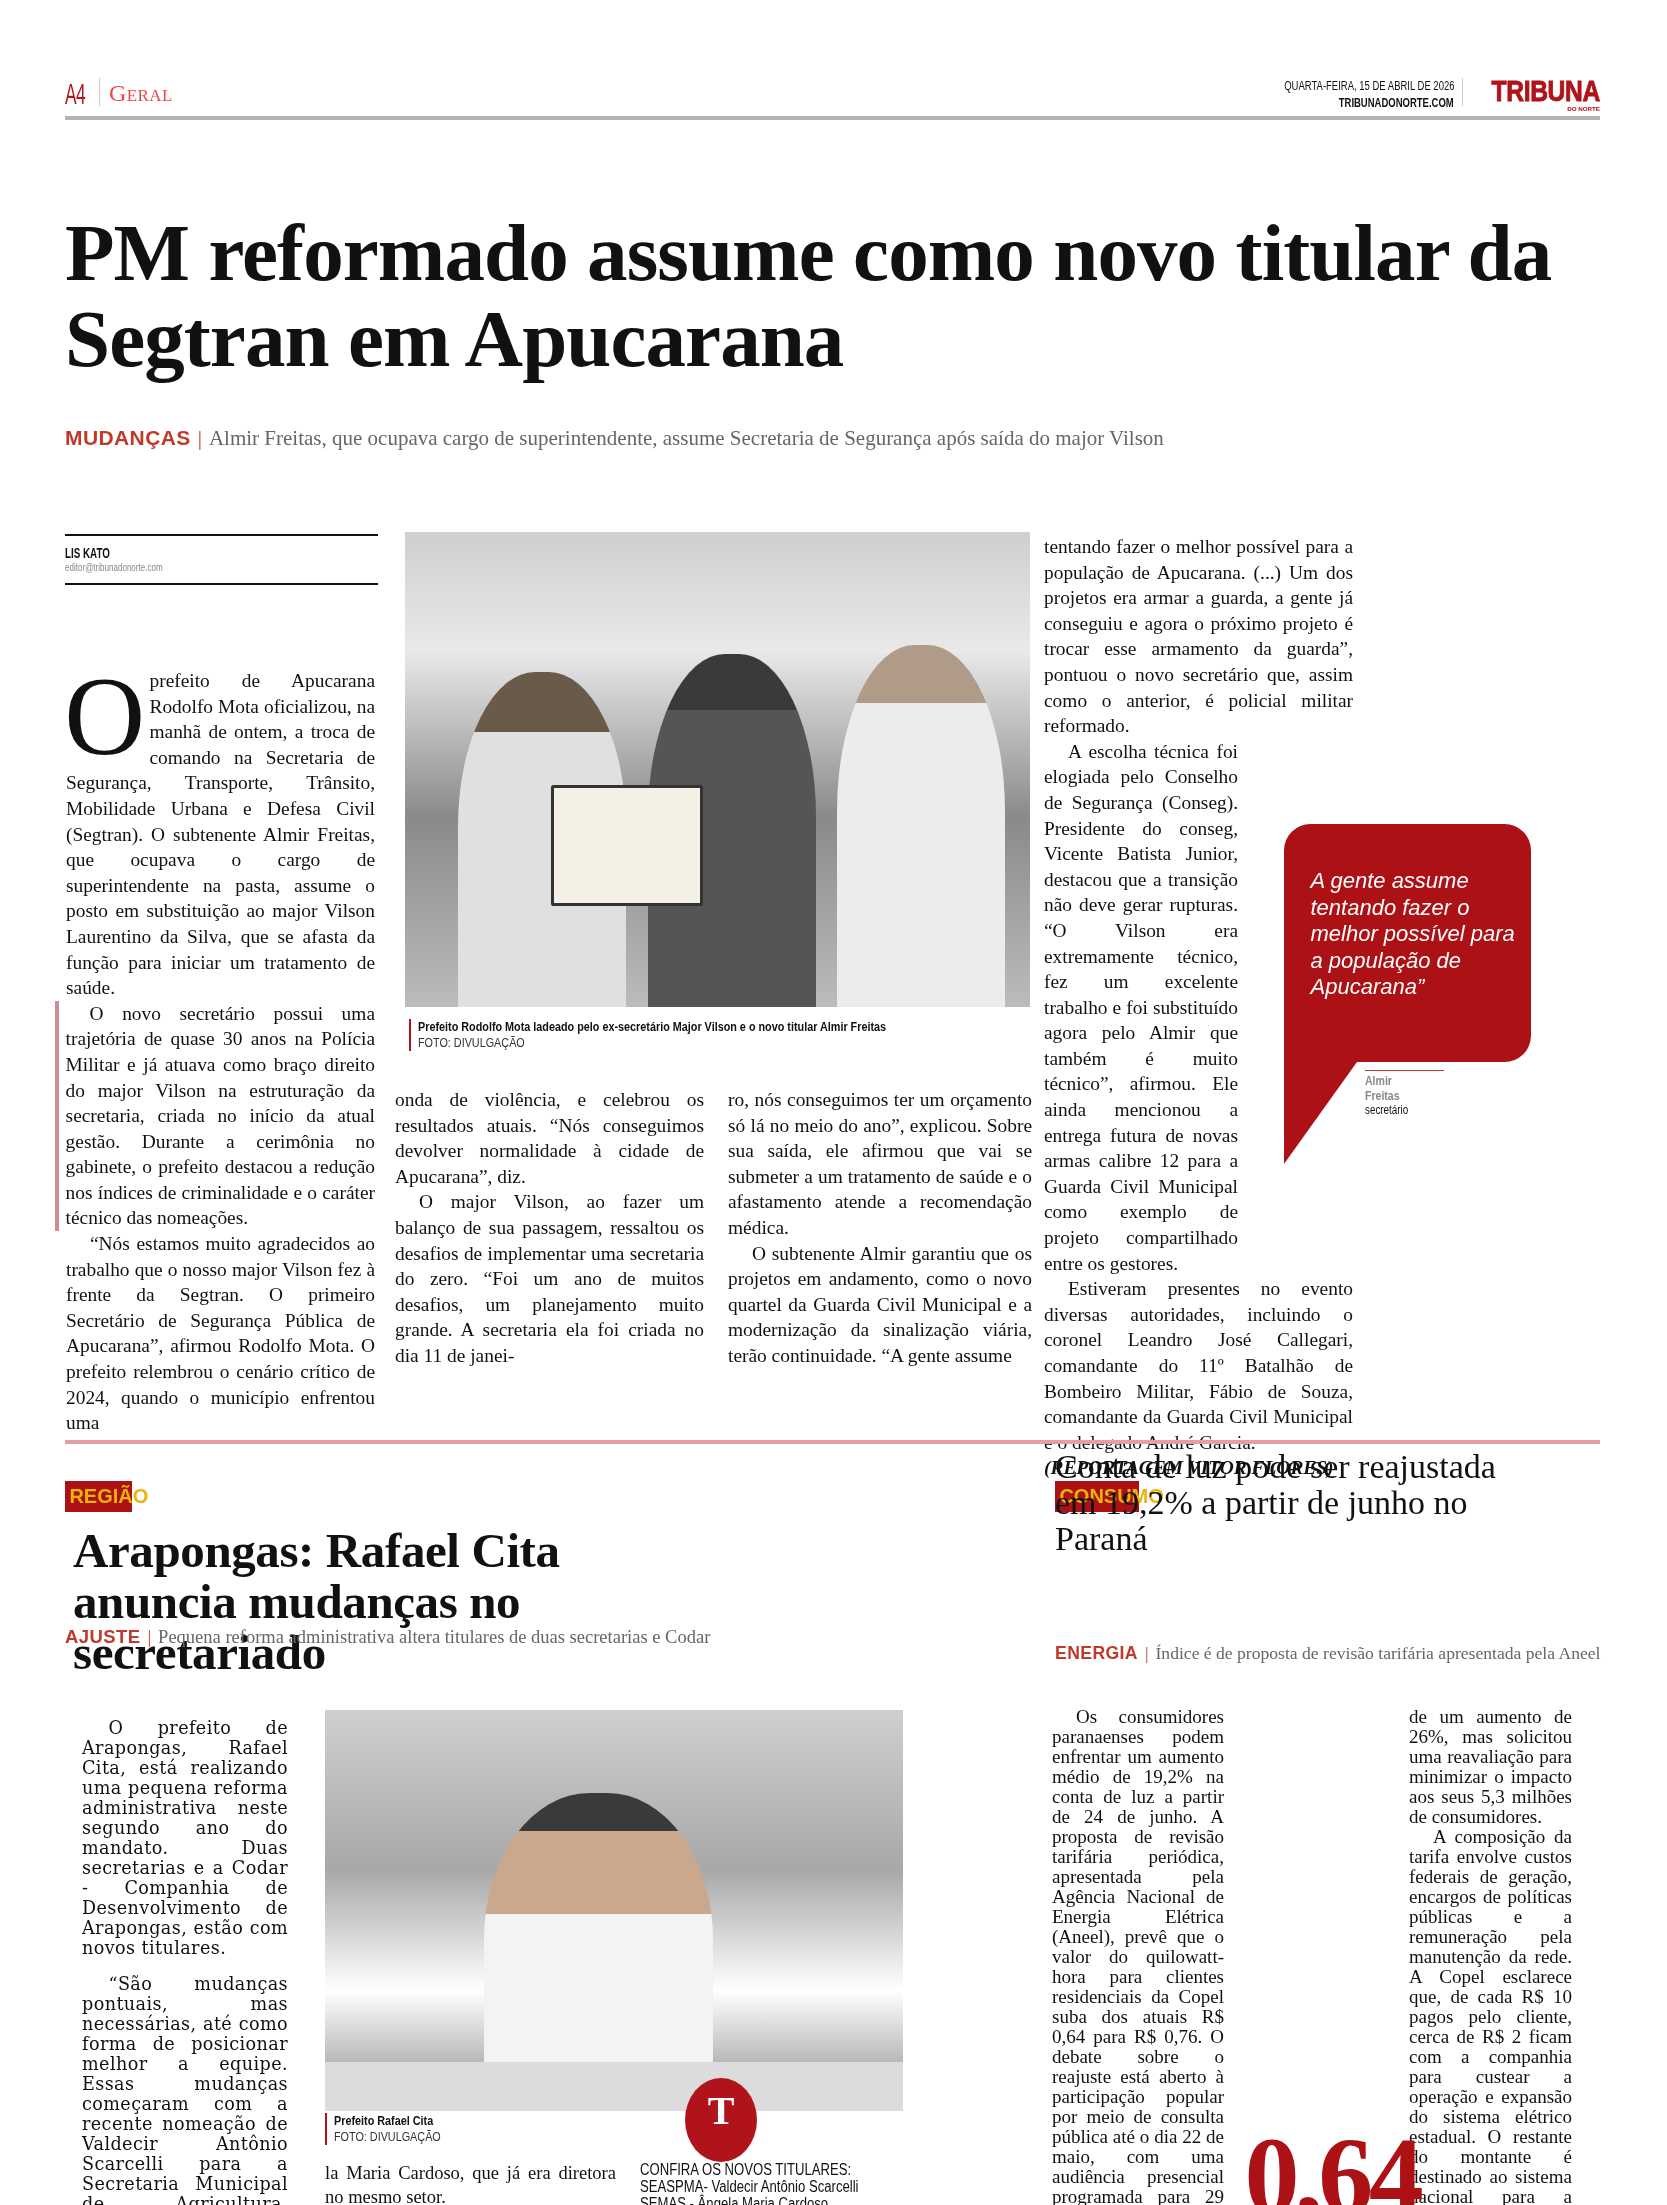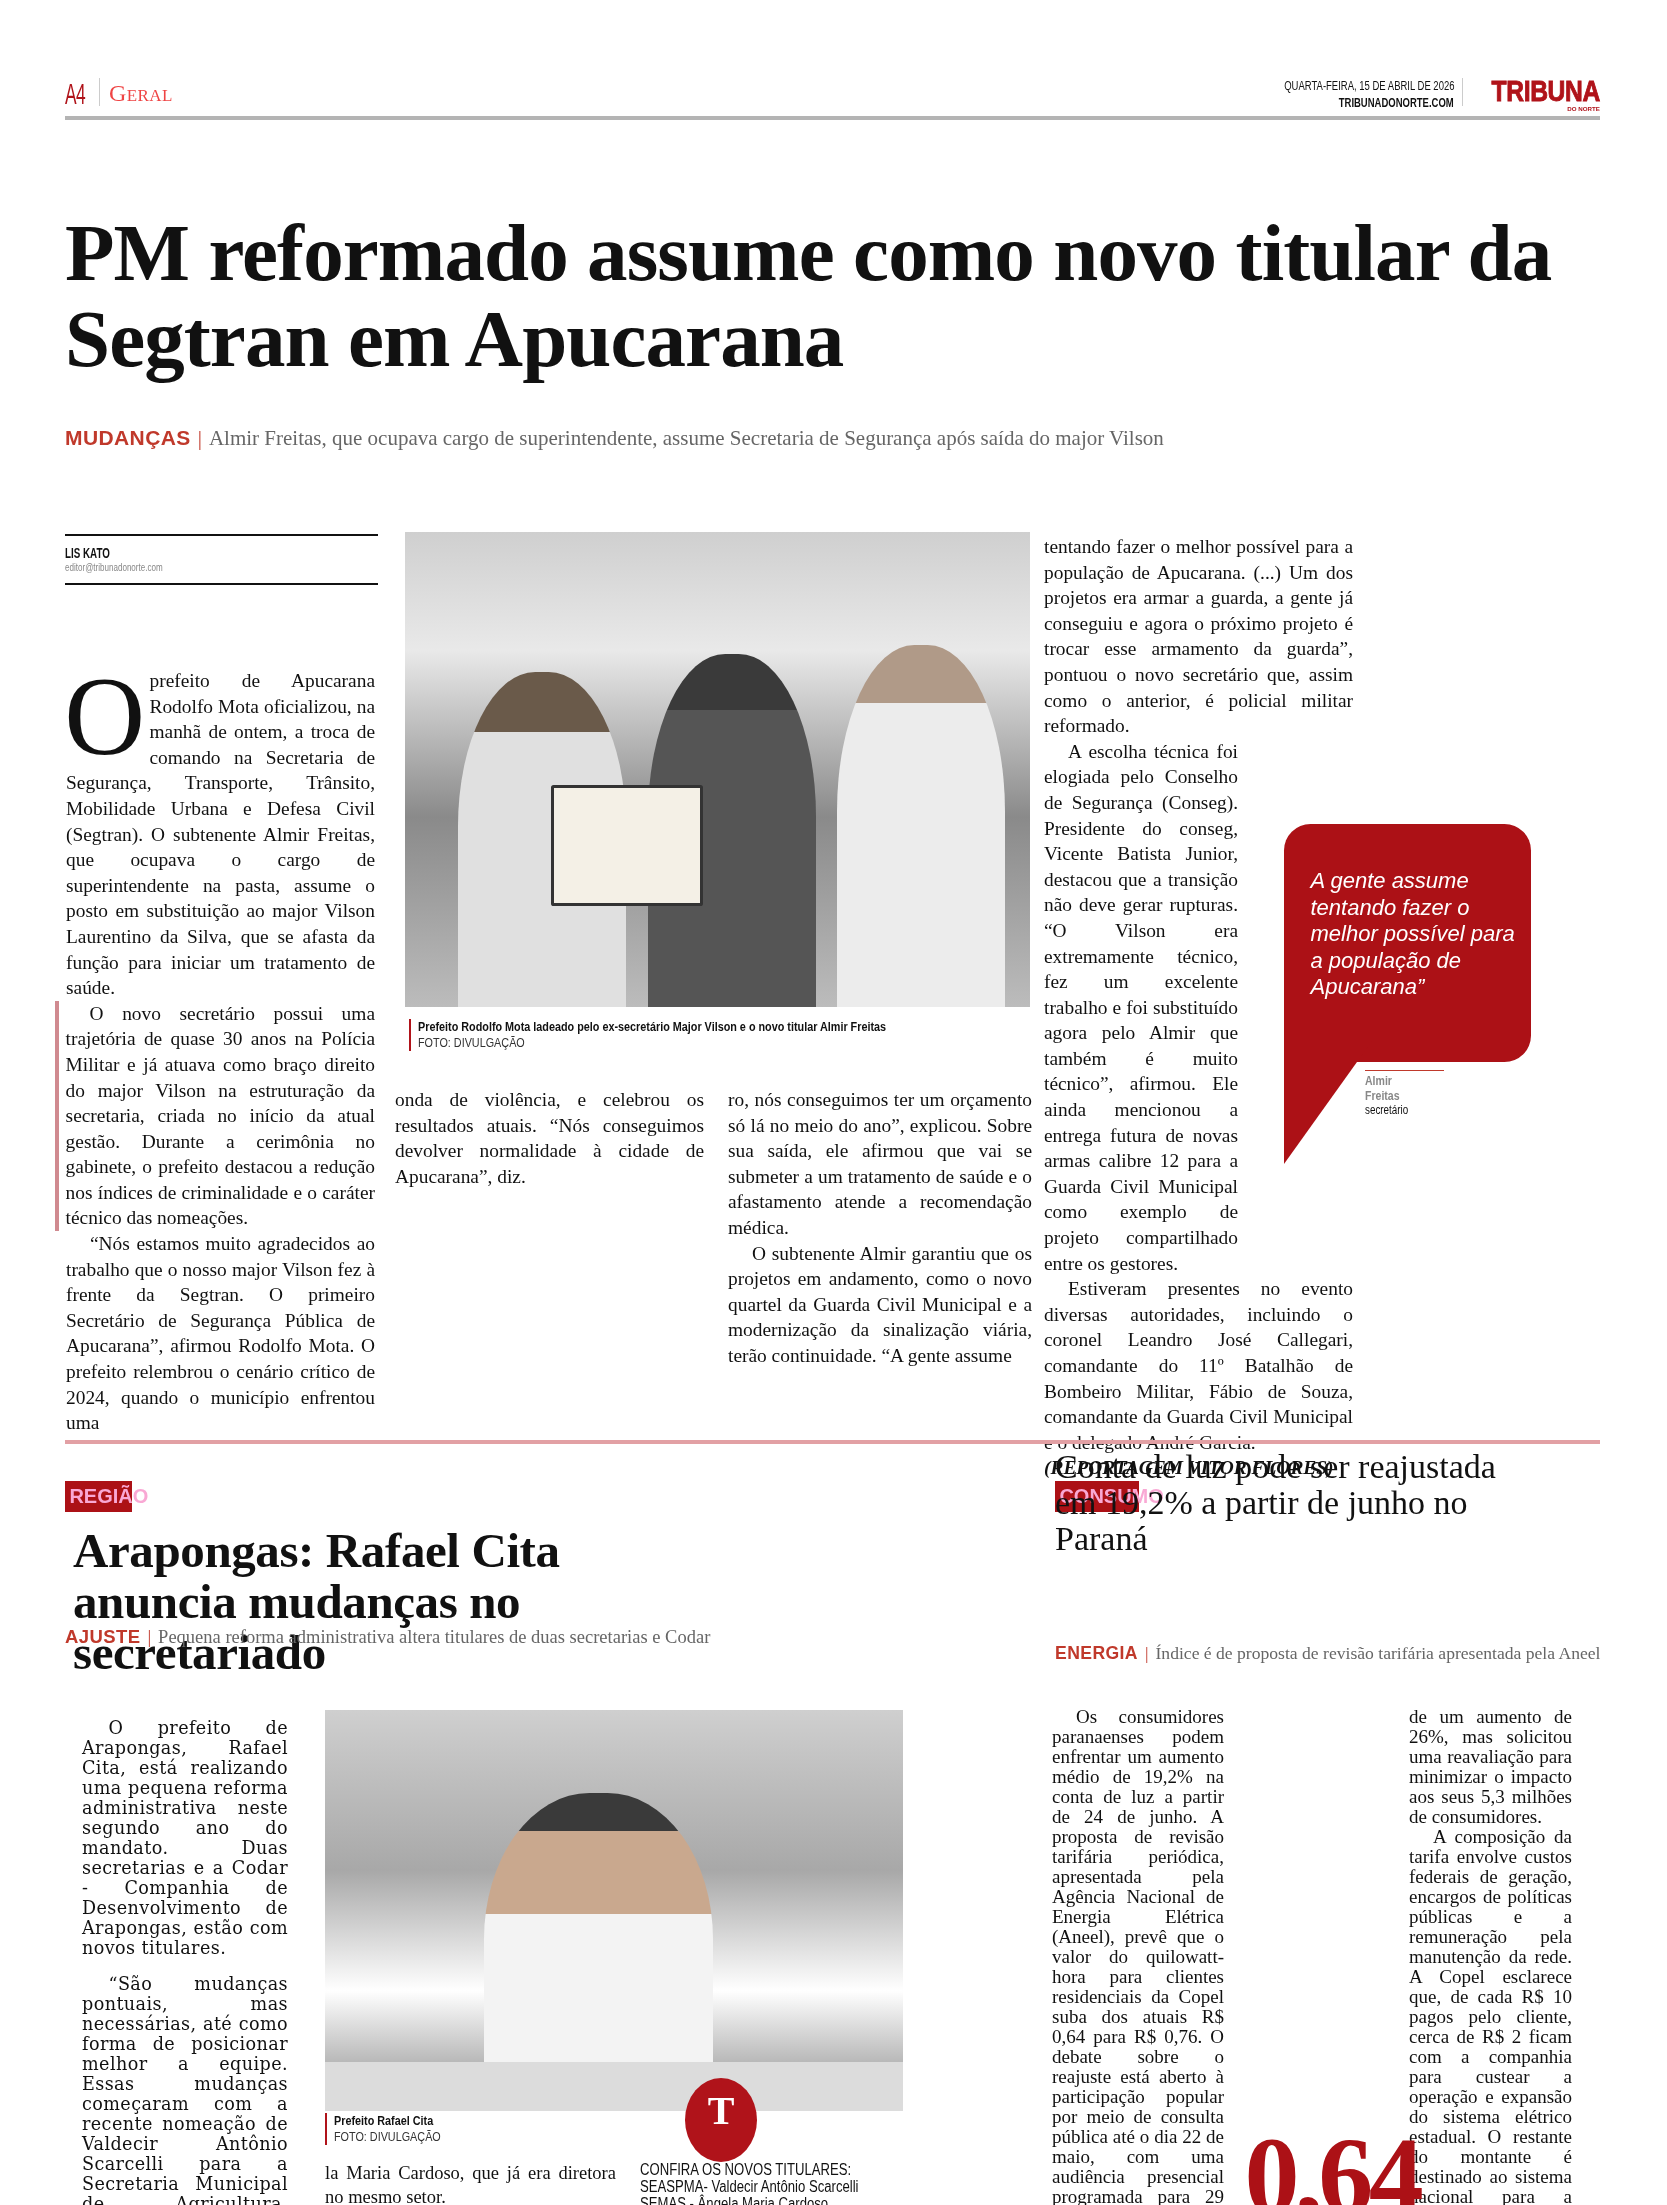--- a/index.html
+++ b/index.html
@@ -51,21 +51,21 @@
   #pull1{left:1284px;top:824px;width:247px;height:238px;background:#ac1116;border-radius:26.5px 26.5px 26.5px 0;color:#fff;}
   #pull1 .q{position:absolute;left:26.5px;top:44px;font-family:"Liberation Sans",sans-serif;font-style:italic;font-size:22px;line-height:26.5px;}
   #pull1-tail{left:1284px;top:1041px;width:0;height:0;border-top:123px solid #ac1116;border-right:88px solid transparent;}
   #pull1-attr{left:1365px;top:1070px;width:79px;font-family:"Liberation Sans",sans-serif;}
   #pull1-attr .ln{height:0.9px;background:#c0392b;}
   #pull1-attr .nm{font-weight:bold;font-size:13.2px;color:#888;transform:scaleX(.8);transform-origin:left;margin-top:1.8px;}
   #pull1-attr .rl{font-size:12.3px;transform:scaleX(.8);transform-origin:left;}
 
   #mid-rule{left:65px;top:1440px;width:1535px;height:3.5px;background:#e2a0a4;}
 
-  .tag{background:#ac1116;color:#f9a8d4;font-family:"Liberation Sans",sans-serif;font-weight:bold;font-size:20px;padding:2.6px 4.4px;height:25.6px;line-height:25.6px;}
+  .tag{background:#ac1116;color:#eab308;font-family:"Liberation Sans",sans-serif;font-weight:bold;font-size:20px;padding:2.6px 4.4px;height:25.6px;line-height:25.6px;}
   #tag-regiao{left:65px;top:1481px;width:58px;}
   #tag-consumo{left:1055px;top:1481px;width:75px;}
   #h2{left:65px;top:1517px;width:617px;font-size:49px;line-height:51px;font-weight:bold;letter-spacing:-0.4px;}
   #sub2{left:65px;top:1626px;font-size:18.5px;white-space:nowrap;}
   #h3{left:1055px;top:1449px;width:441px;font-size:34px;line-height:36px;font-family:Liberation Serif, serif;}
   #sub3{left:1055px;top:1643px;font-size:17.6px;white-space:nowrap;}
 
   .col-b{font-size:17.6px;line-height:20px;text-align:justify;font-family:"DejaVu Serif",serif;letter-spacing:0.4px;}
   .col-b p{margin:16px;text-indent:26.5px;}
   #colA{left:66px;top:1702px;width:238px;}
@@ -127,20 +127,21 @@
   <div class="person" style="left:432px;width:168px;height:362px;background:linear-gradient(#b09a88 0 16%,#ececec 16%);"></div>
   <div class="person" style="left:146px;width:146px;height:115px;bottom:101px;border-radius:2.6px;background:#f4f0e6;border:3.5px solid #333;"></div>
 </div>
 <div id="cap1" class="abs cap">
   <b>Prefeito Rodolfo Mota ladeado pelo ex-secretário Major Vilson e o novo titular Almir Freitas</b>
   <span>FOTO: DIVULGAÇÃO</span>
 </div>
 
 <div id="col2" class="abs col">
   <p class="noind">onda de violência, e celebrou os resultados atuais. “Nós conseguimos devolver normalidade à cidade de Apucarana”, diz.</p>
+  <p>O major Vilson, ao fazer um balanço de sua passagem, ressaltou os desafios de implementar uma secretaria do zero. “Foi um ano de muitos desafios, um planejamento muito grande. A secretaria ela foi criada no dia 11 de janei-</p>
 </div>
 <div id="col3" class="abs col">
   <p class="noind">ro, nós conseguimos ter um orçamento só lá no meio do ano”, explicou. Sobre sua saída, ele afirmou que vai se submeter a um tratamento de saúde e o afastamento atende a recomendação médica.</p>
   <p>O subtenente Almir garantiu que os projetos em andamento, como o novo quartel da Guarda Civil Municipal e a modernização da sinalização viária, terão continuidade. “A gente assume</p>
 </div>
 <div id="col4" class="abs col">
   <p class="noind">tentando fazer o melhor possível para a população de Apucarana. (...) Um dos projetos era armar a guarda, a gente já conseguiu e agora o próximo projeto é trocar esse armamento da guarda”, pontuou o novo secretário que, assim como o anterior, é policial militar reformado.</p>
   <p style="shape-outside:none"><span style="float:right;width:115px;height:520px;"></span><span>A escolha técnica foi elogiada pelo Conselho de Segurança (Conseg). Presidente do conseg, Vicente Batista Junior, destacou que a transição não deve gerar rupturas. “O Vilson era extremamente técnico, fez um excelente trabalho e foi substituído agora pelo Almir que também é muito técnico”, afirmou. Ele ainda mencionou a entrega futura de novas armas calibre 12 para a Guarda Civil Municipal como exemplo de projeto compartilhado entre os gestores.</span></p>
   <p>Estiveram presentes no evento diversas autoridades, incluindo o coronel Leandro José Callegari, comandante do 11º Batalhão de Bombeiro Militar, Fábio de Souza, comandante da Guarda Civil Municipal e o delegado André Garcia.</p>
   <p class="noind" style="font-weight:bold;font-style:italic;">(REPORTAGEM VITOR FLORES)</p>

